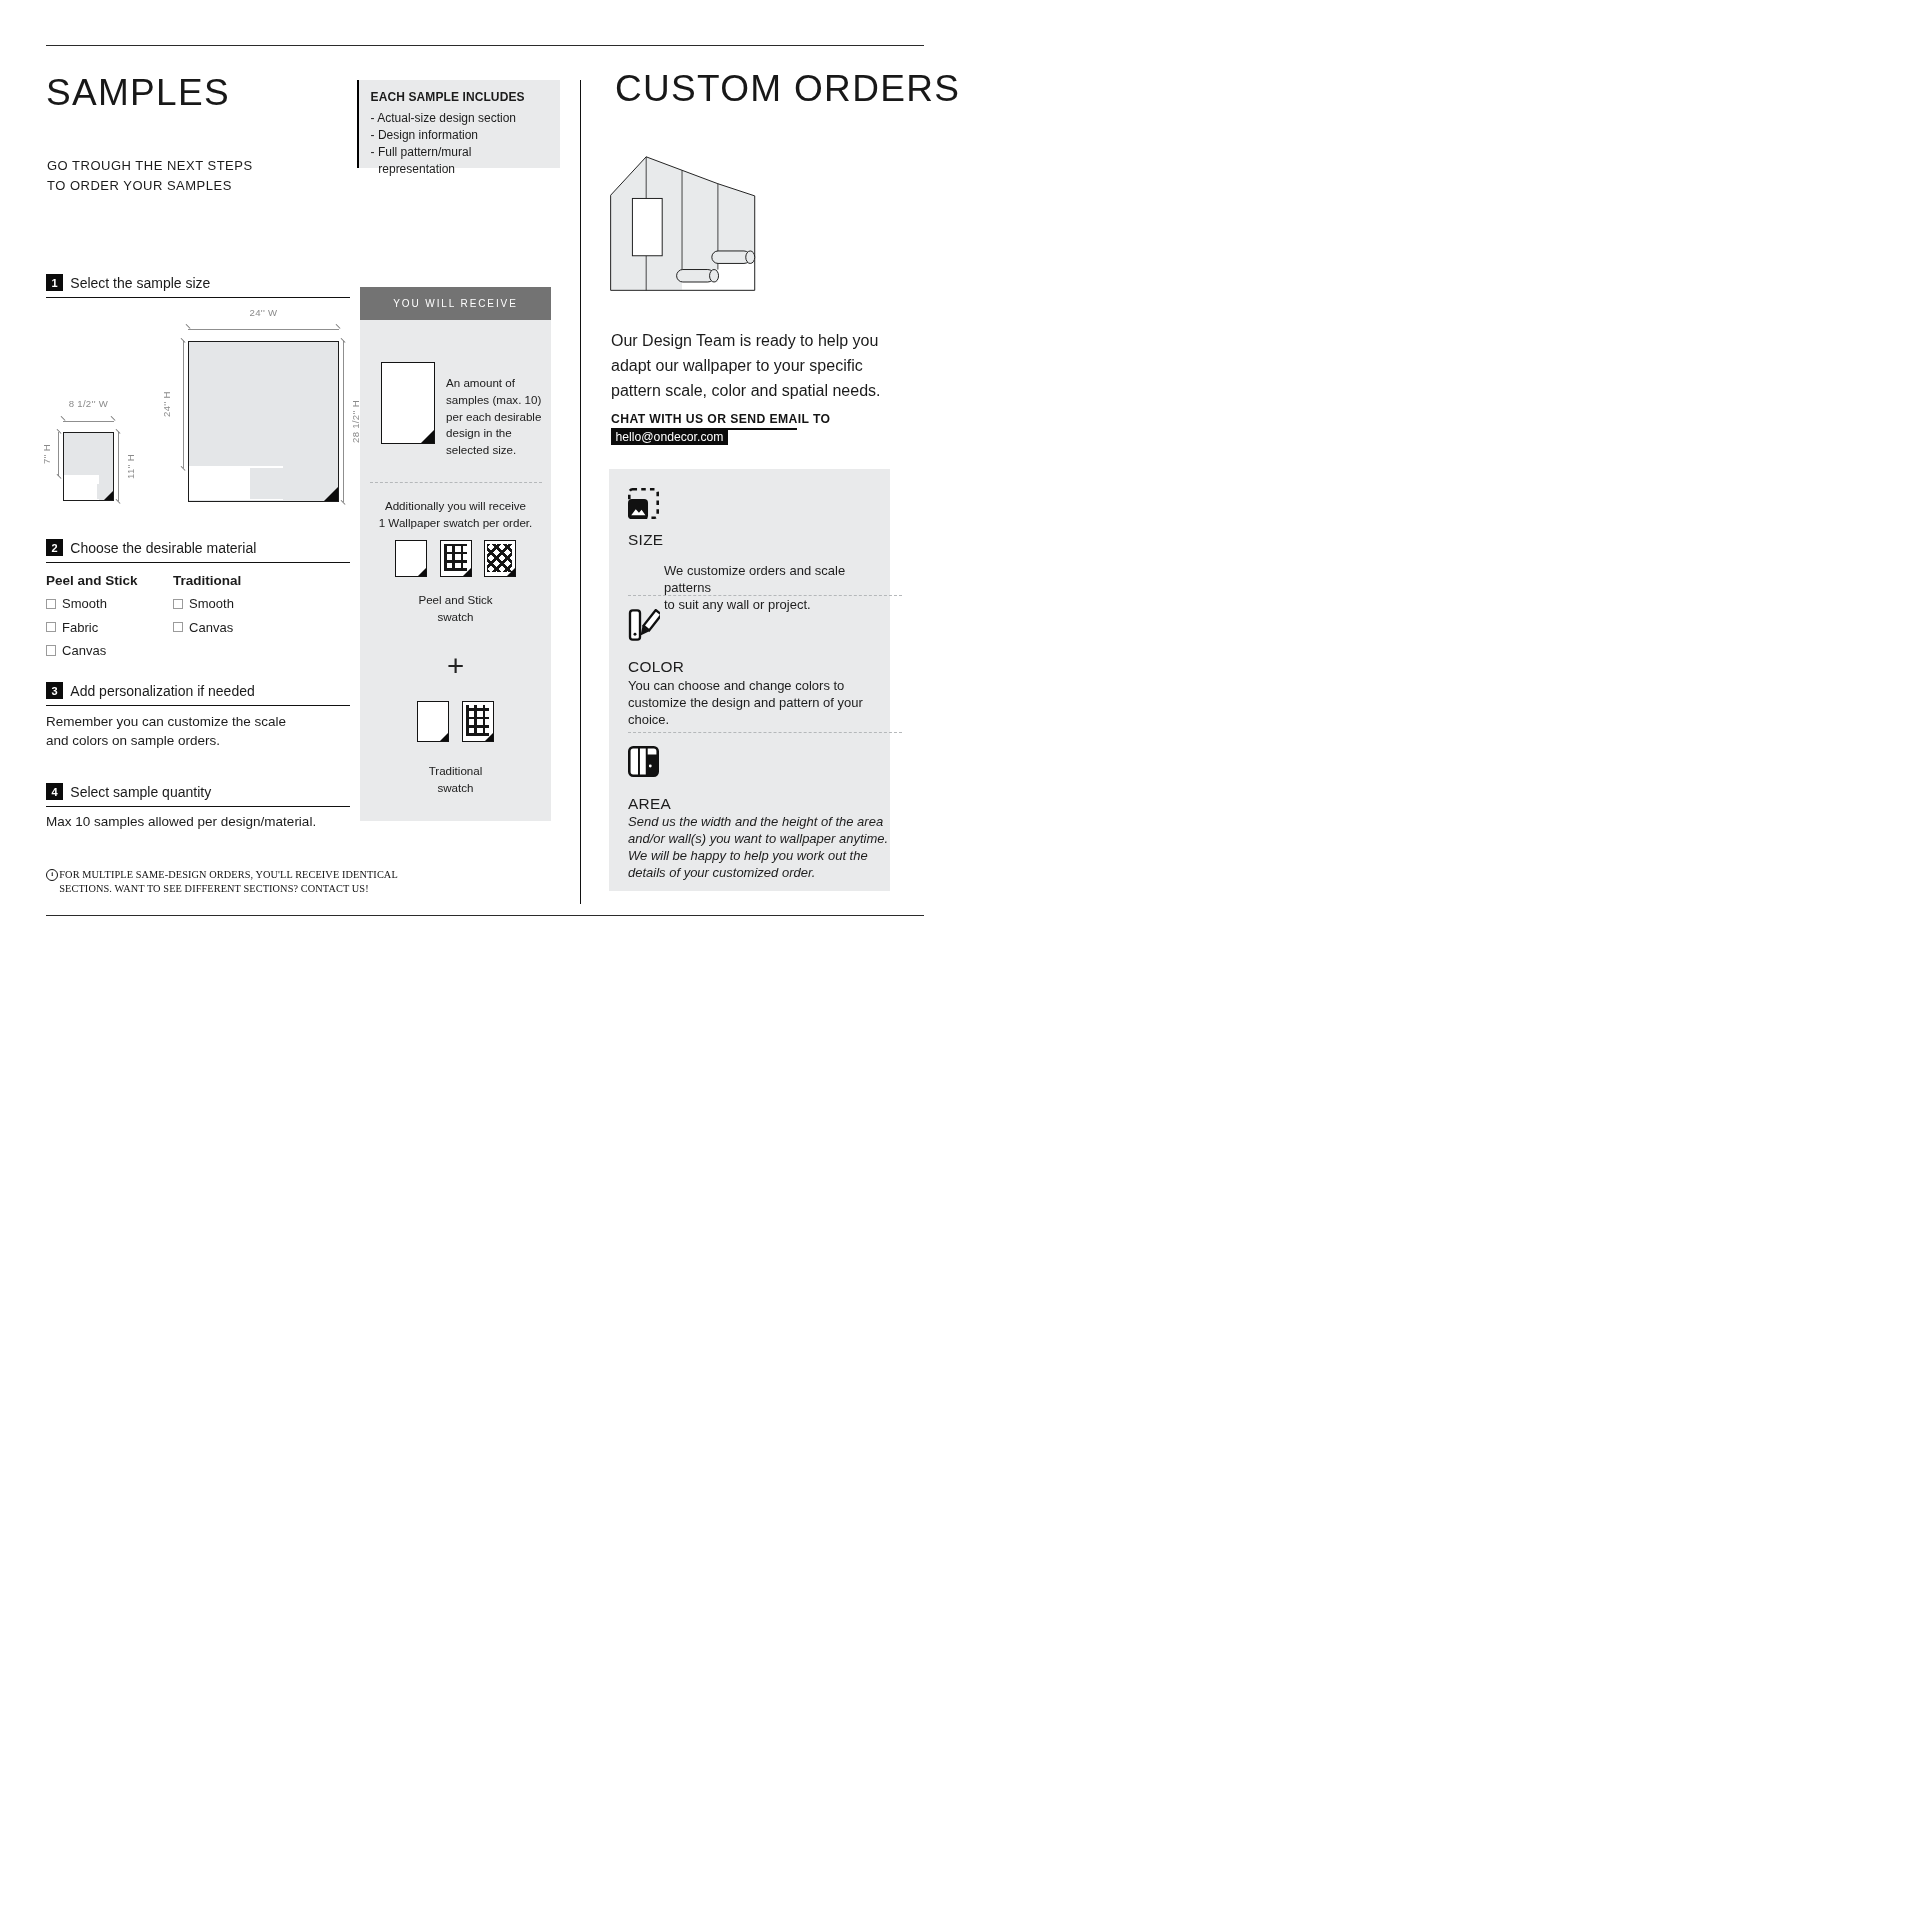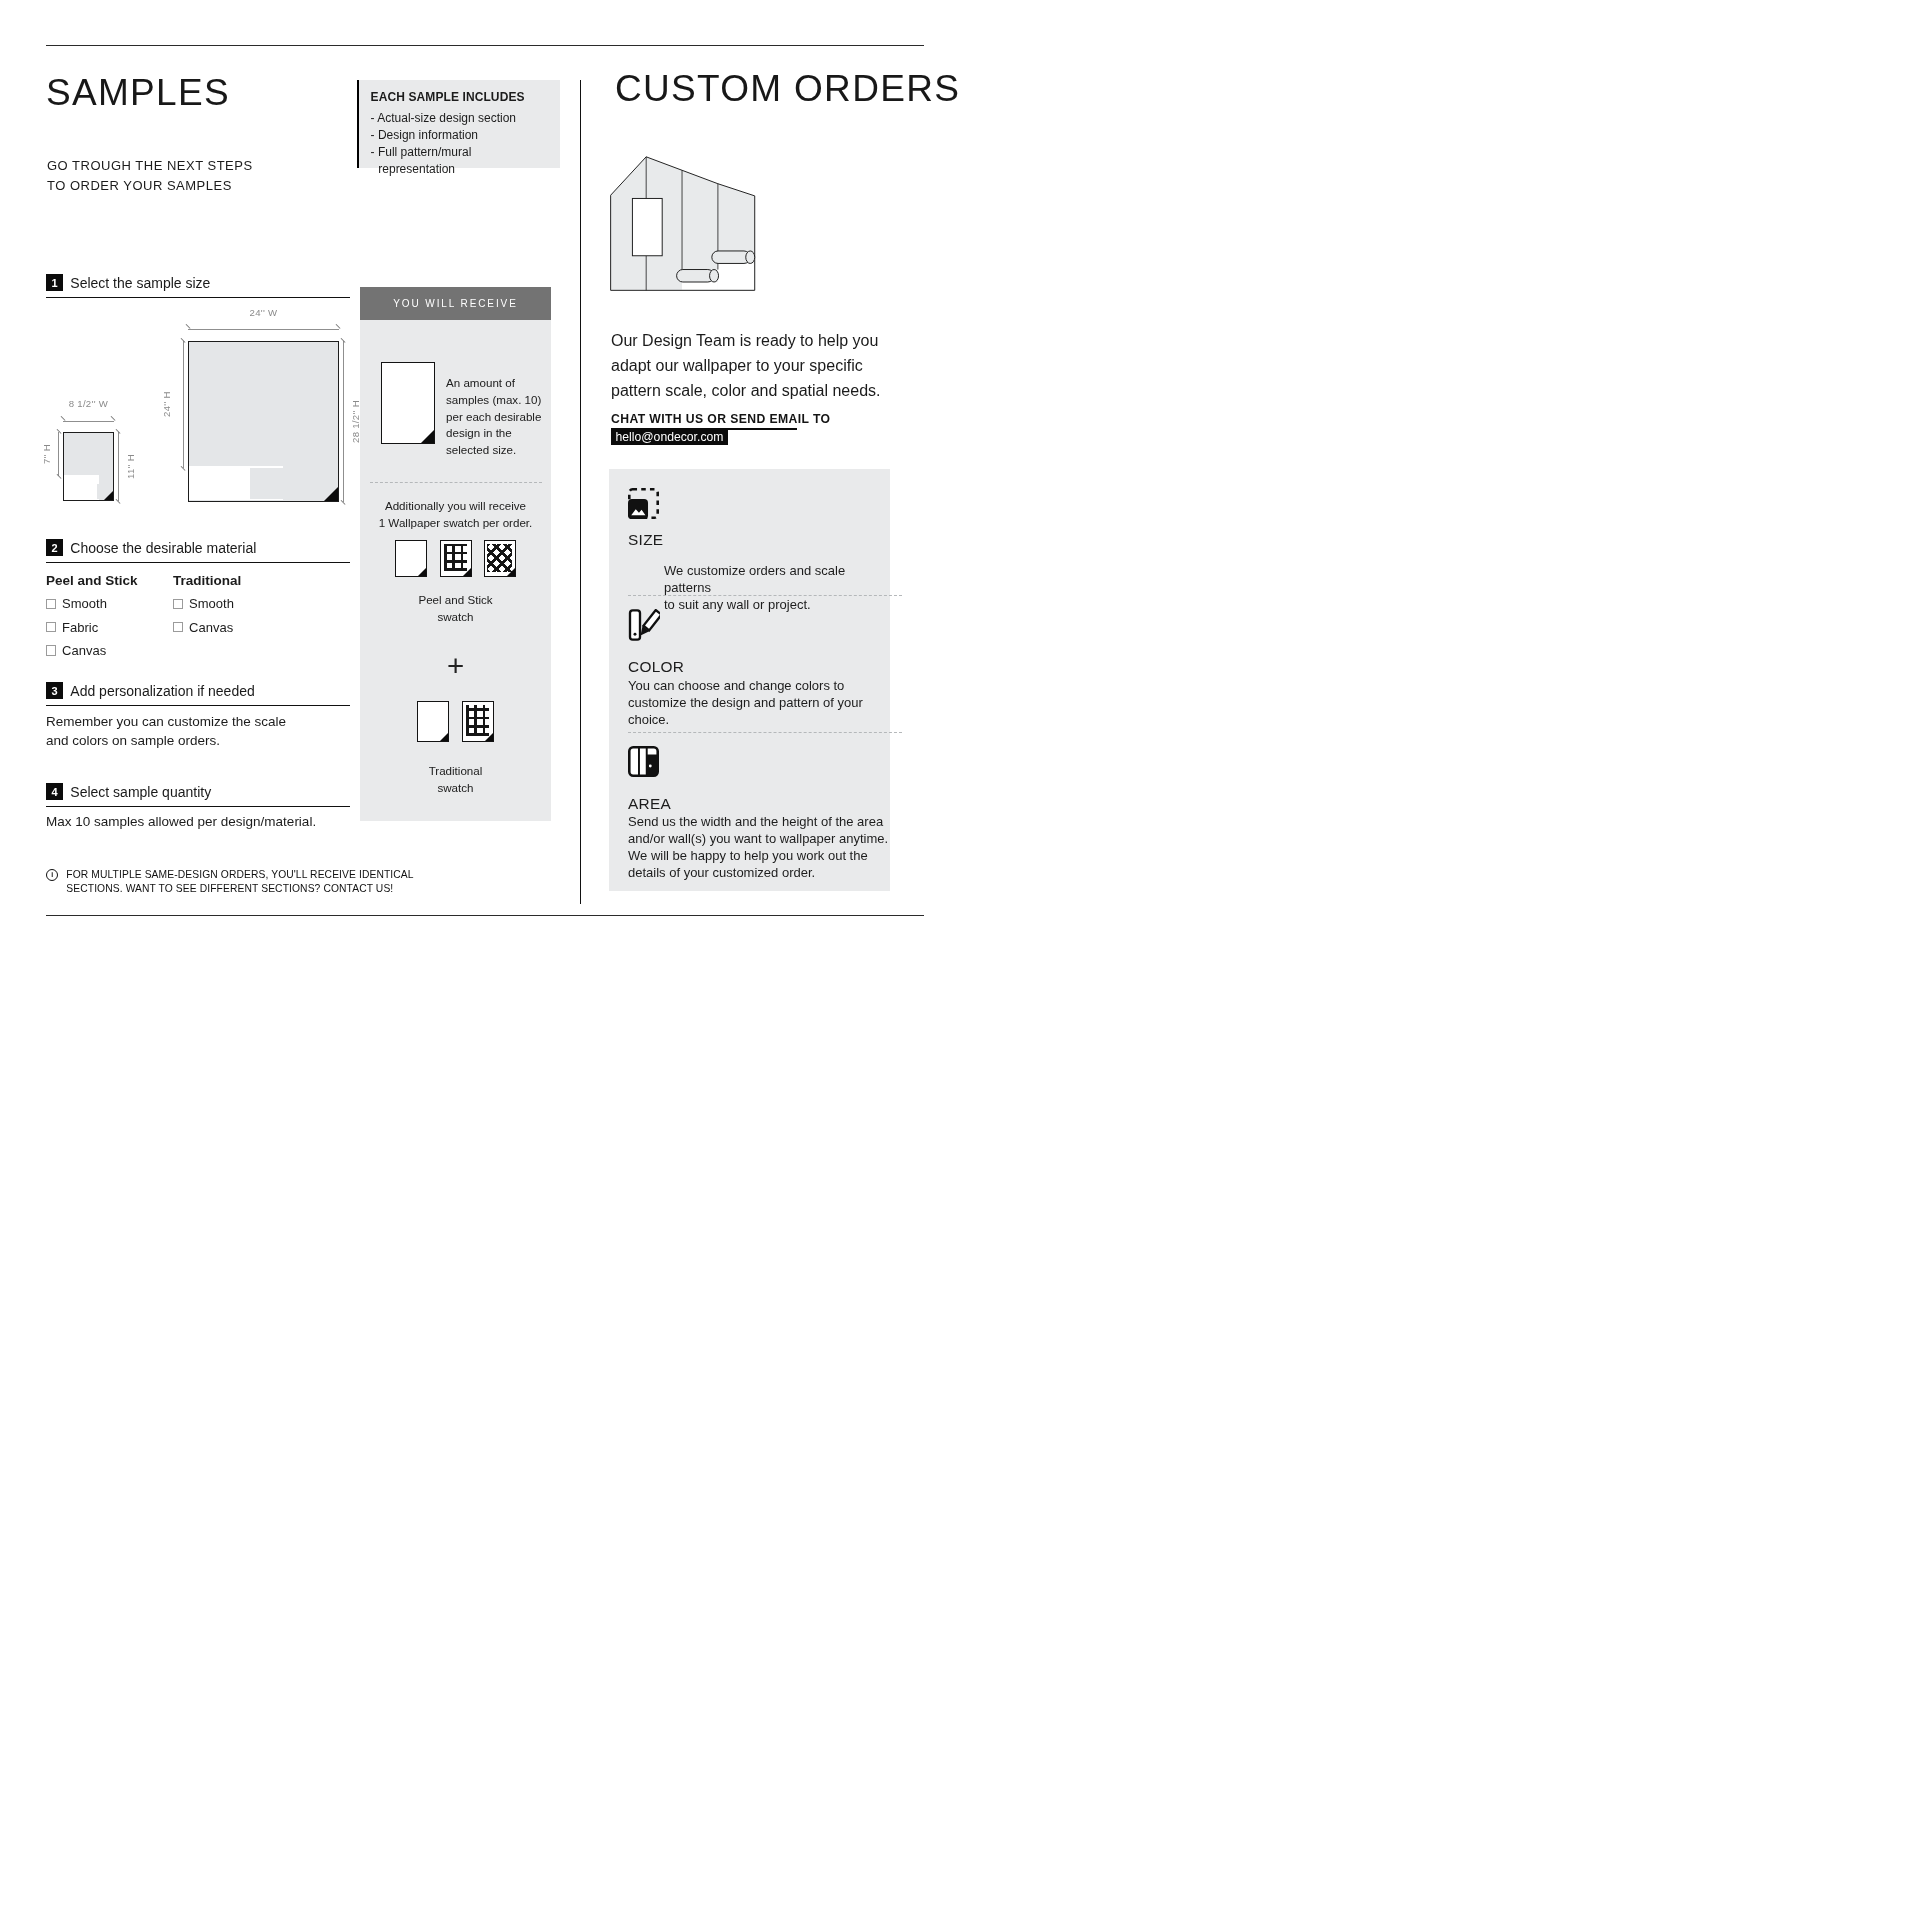--- a/index.html
+++ b/index.html
@@ -18,21 +18,21 @@
   .steptitle{font-size:14px;color:#1a1a1a;}
   .sheet{background:#e4e6e8;border:1.3px solid #1d1d1d;box-sizing:border-box;position:absolute;}
   .fold{position:absolute;bottom:0;right:0;width:0;height:0;border-style:solid;}
   .dim{background:#8f8f8f;position:absolute;}
   .dimlab{color:#8a8a8a;font-size:9.6px;letter-spacing:0.3px;}
   .vlab{writing-mode:vertical-rl;transform:rotate(180deg);display:flex;align-items:center;justify-content:center;}
   .tick{position:absolute;width:6.4px;height:1px;background:#777;}
   .mat-title{font-size:13.5px;font-weight:700;}
   .opt{display:flex;align-items:center;gap:5.8px;font-size:13px;margin-top:8.3px;}
   .cb{width:8.3px;height:8.3px;border:1px solid #9b9b9b;display:inline-block;flex:0 0 8.3px;}
-  .note{display:flex;gap:8px;font-size:10.3px;line-height:1.35;letter-spacing:0.1px;color:#111;}
+  .note{display:flex;gap:1px;font-size:10.3px;line-height:1.35;letter-spacing:0.1px;color:#111;font-family:Liberation Serif, serif;}
   .info-i{width:10.3px;height:10.3px;border:1px solid #111;border-radius:50%;font-size:7px;display:flex;
           align-items:center;justify-content:center;flex:0 0 10.3px;margin-top:0.6px;font-weight:700;}
   .ywr{background:#737373;color:#fff;display:flex;align-items:center;justify-content:center;
        font-size:10px;letter-spacing:1.9px;}
   .panel{background:#e9eaeb;position:absolute;}
   .paper{background:#fff;border:1.3px solid #131313;box-sizing:border-box;position:absolute;}
   .swatch{background:#fff;border:1.3px solid #131313;box-sizing:border-box;position:relative;}
   .grid-fill{position:absolute;left:3.2px;top:3.2px;right:3.2px;bottom:5.1px;
     background-image:repeating-linear-gradient(90deg,#161616 0 2.6px,transparent 2.6px 8.3px),
                      repeating-linear-gradient(0deg,#161616 0 2.6px,transparent 2.6px 8.3px);}
@@ -291,21 +291,21 @@
     <div class="abs dashed" style="left:19px;top:263px;width:274px;height:0;"></div>
 
     <svg class="abs" style="left:19px;top:277px;" width="31" height="31" viewBox="0 0 48 48">
       <rect x="2" y="2" width="44" height="44" rx="6" fill="#fff" stroke="#111" stroke-width="4"></rect>
       <line x1="17" y1="3" x2="17" y2="45" stroke="#111" stroke-width="3"></line>
       <line x1="29" y1="3" x2="29" y2="45" stroke="#111" stroke-width="3"></line>
       <path d="M29 13 H46 V40 A6 6 0 0 1 40 46 H29 Z" fill="#111"></path>
       <circle cx="34.5" cy="31" r="2.2" fill="#fff"></circle>
     </svg>
     <div class="abs card-title" style="left:19px;top:326px;">AREA</div>
-    <div class="abs card-text" style="left:19px;top:345px;">
+    <div class="abs card-text" style="left:19px;top:345px;font-style:italic;">
       <div>Send us the width and the height of the area</div>
       <div>and/or wall(s) you want to wallpaper anytime.</div>
       <div>We will be happy to help you work out the</div>
       <div>details of your customized order.</div>
     </div>
   </div>
 
 </div>
 
 

